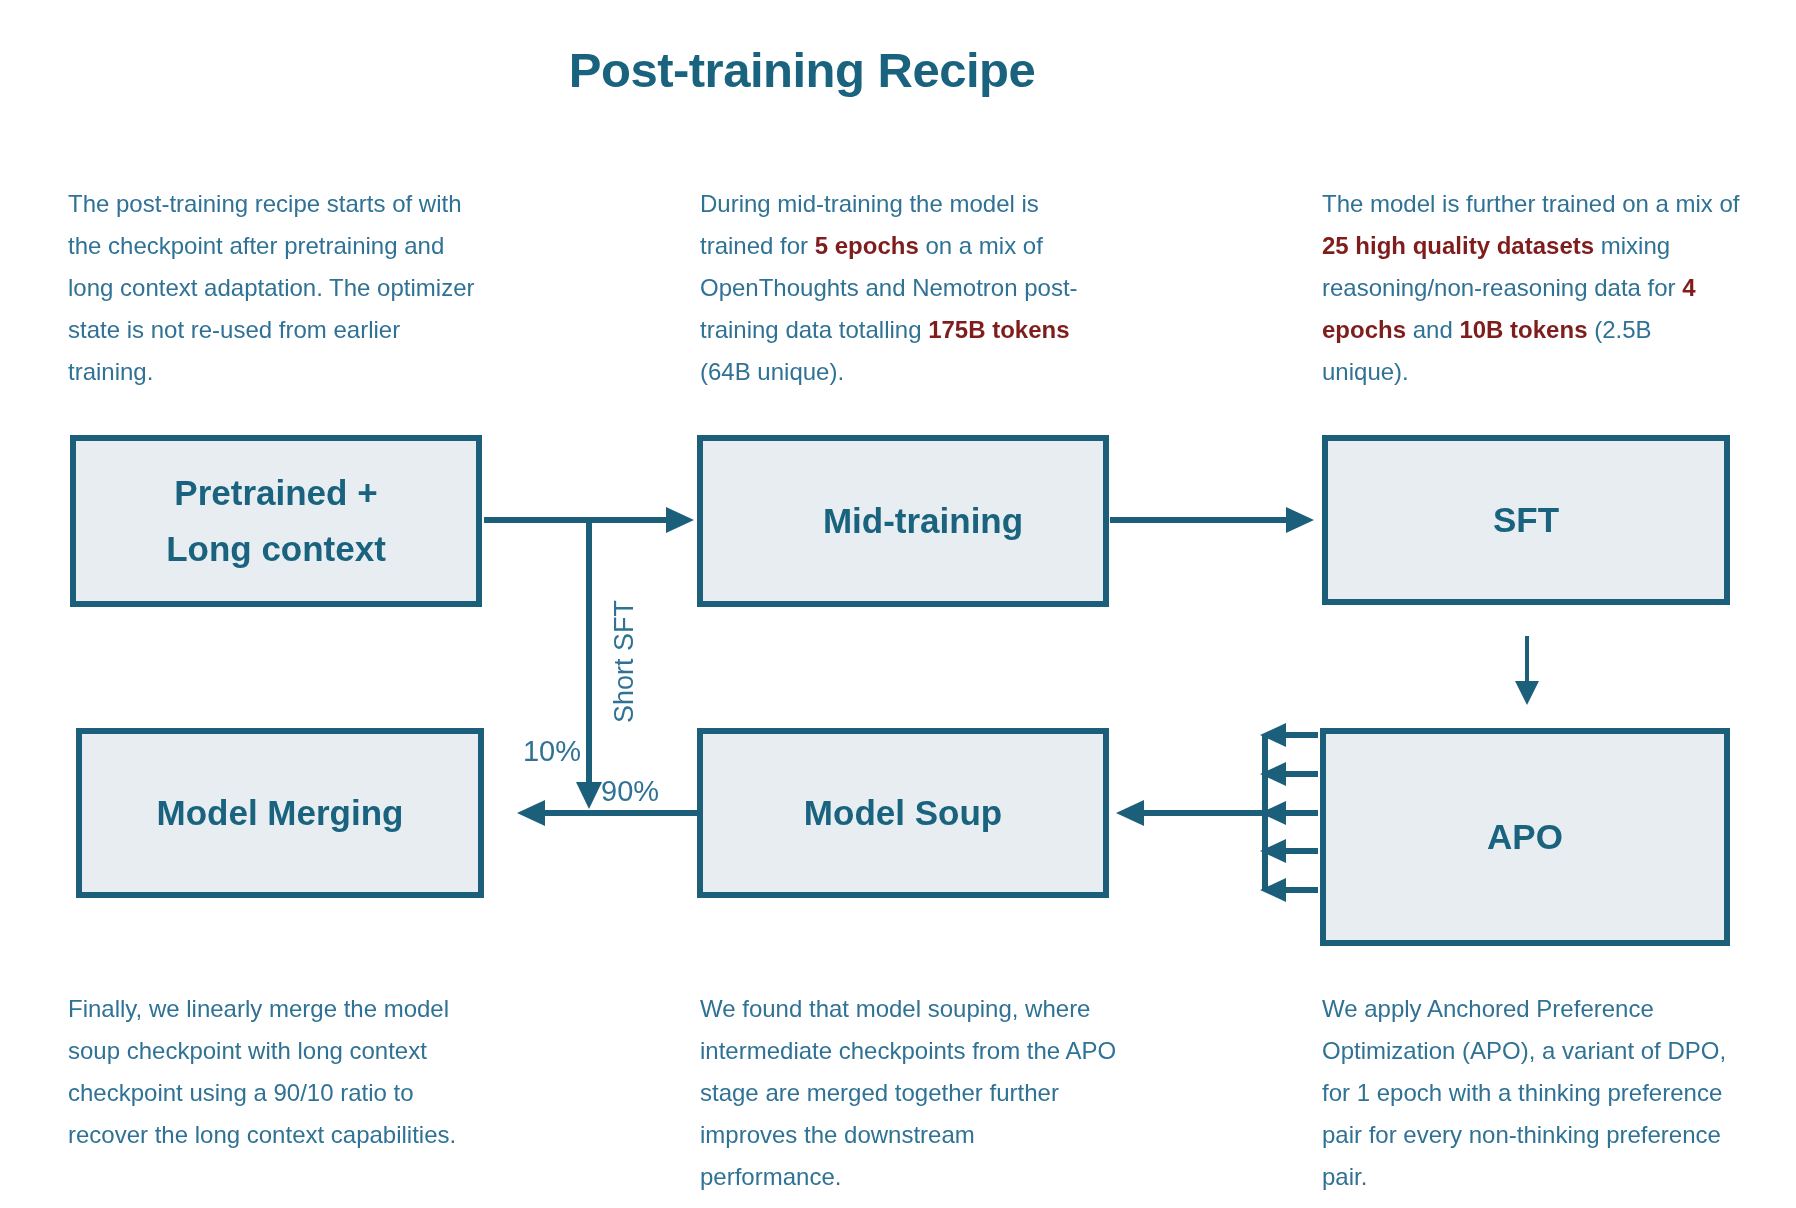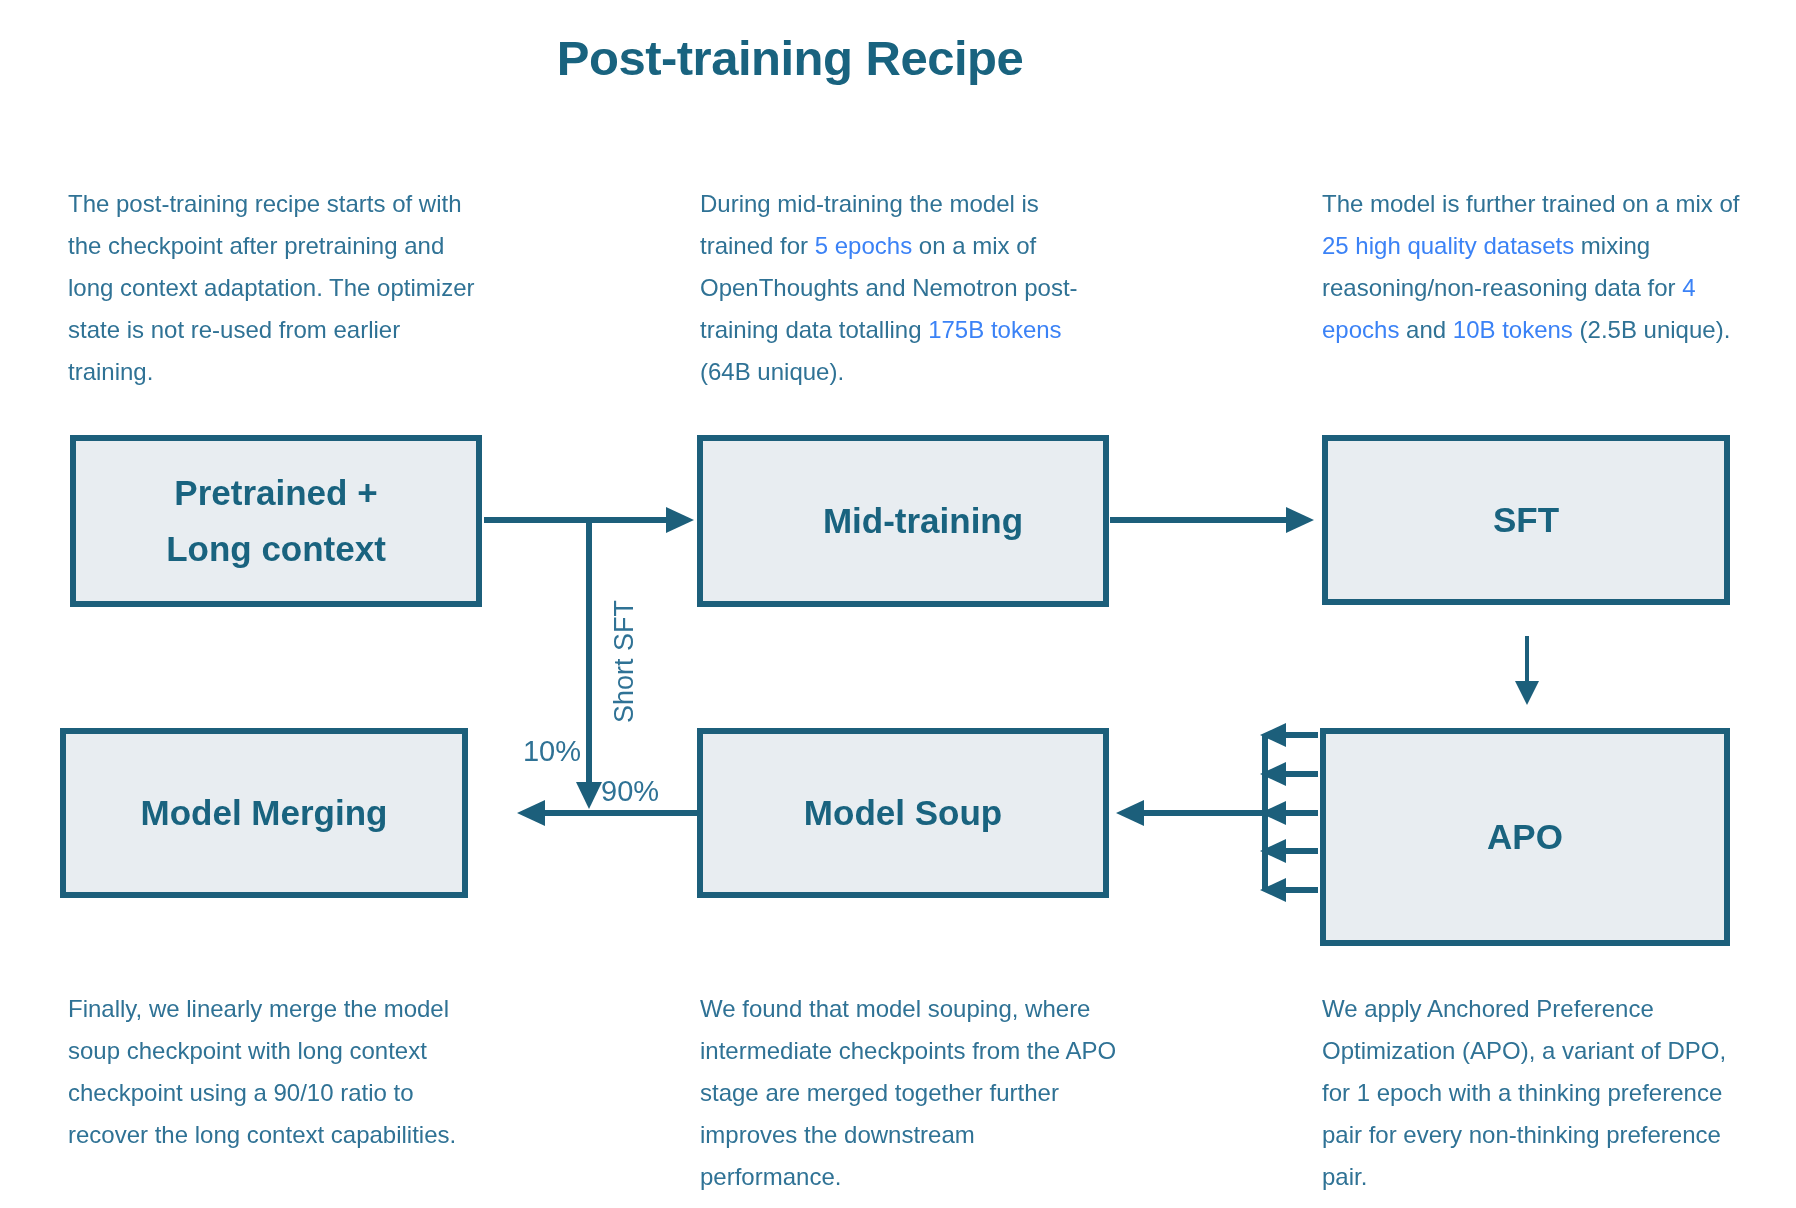--- a/index.html
+++ b/index.html
@@ -1,28 +1,28 @@
 <!DOCTYPE html>
 <html><head>
 <meta charset="utf-8">
 <style>
   html,body{margin:0;padding:0;background:#ffffff;}
   .canvas{
     position:relative;width:1796px;height:1208px;background:#ffffff;
     font-family:"Liberation Sans",sans-serif;overflow:hidden;
   }
   .title{
-    position:absolute;left:0;top:30px;width:1580px;margin:0;
+    position:absolute;left:0;top:30px;width:1580px;margin:12px;
     text-align:center;font-size:49px;font-weight:700;color:#19637f;
     letter-spacing:-0.5px;
   }
   .note{
     position:absolute;width:418px;font-size:24px;line-height:42px;color:#2f7295;
   }
-  .note b{font-weight:400;color:#3b82f6;}
+  .note b{font-weight:700;color:#7f1d1d;}
   .box{
     position:absolute;background:#e8edf1;border:6px solid #1c5f7b;
     box-sizing:border-box;display:flex;flex-direction:column;
     align-items:center;justify-content:center;
   }
   .box-label{
     font-size:35px;font-weight:700;color:#19637f;text-align:center;line-height:56px;
   }
   .svg-overlay{position:absolute;left:0;top:0;pointer-events:none;}
   .edge-label{position:absolute;font-size:29px;color:#2f7295;white-space:nowrap;}
@@ -46,21 +46,21 @@
     <span class="box-label" style="display:block;">Pretrained +</span>
     <span class="box-label" style="display:block;">Long context</span>
   </div>
   <div class="box" style="left:697px;top:435px;width:412px;height:172px;padding-left:40px;">
     <span class="box-label">Mid-training</span>
   </div>
   <div class="box" style="left:1322px;top:435px;width:408px;height:170px;justify-content:center;">
     <span class="box-label">SFT</span>
   </div>
 
-  <div class="box" style="left:60px;top:728px;width:408px;height:170px;">
+  <div class="box" style="left:76px;top:728px;width:408px;height:170px;">
     <span class="box-label">Model Merging</span>
   </div>
   <div class="box" style="left:697px;top:728px;width:412px;height:170px;">
     <span class="box-label">Model Soup</span>
   </div>
   <div class="box" style="left:1320px;top:728px;width:410px;height:218px;">
     <span class="box-label">APO</span>
   </div>
 
   <svg class="svg-overlay" width="1796" height="1208" viewBox="0 0 1796 1208">

